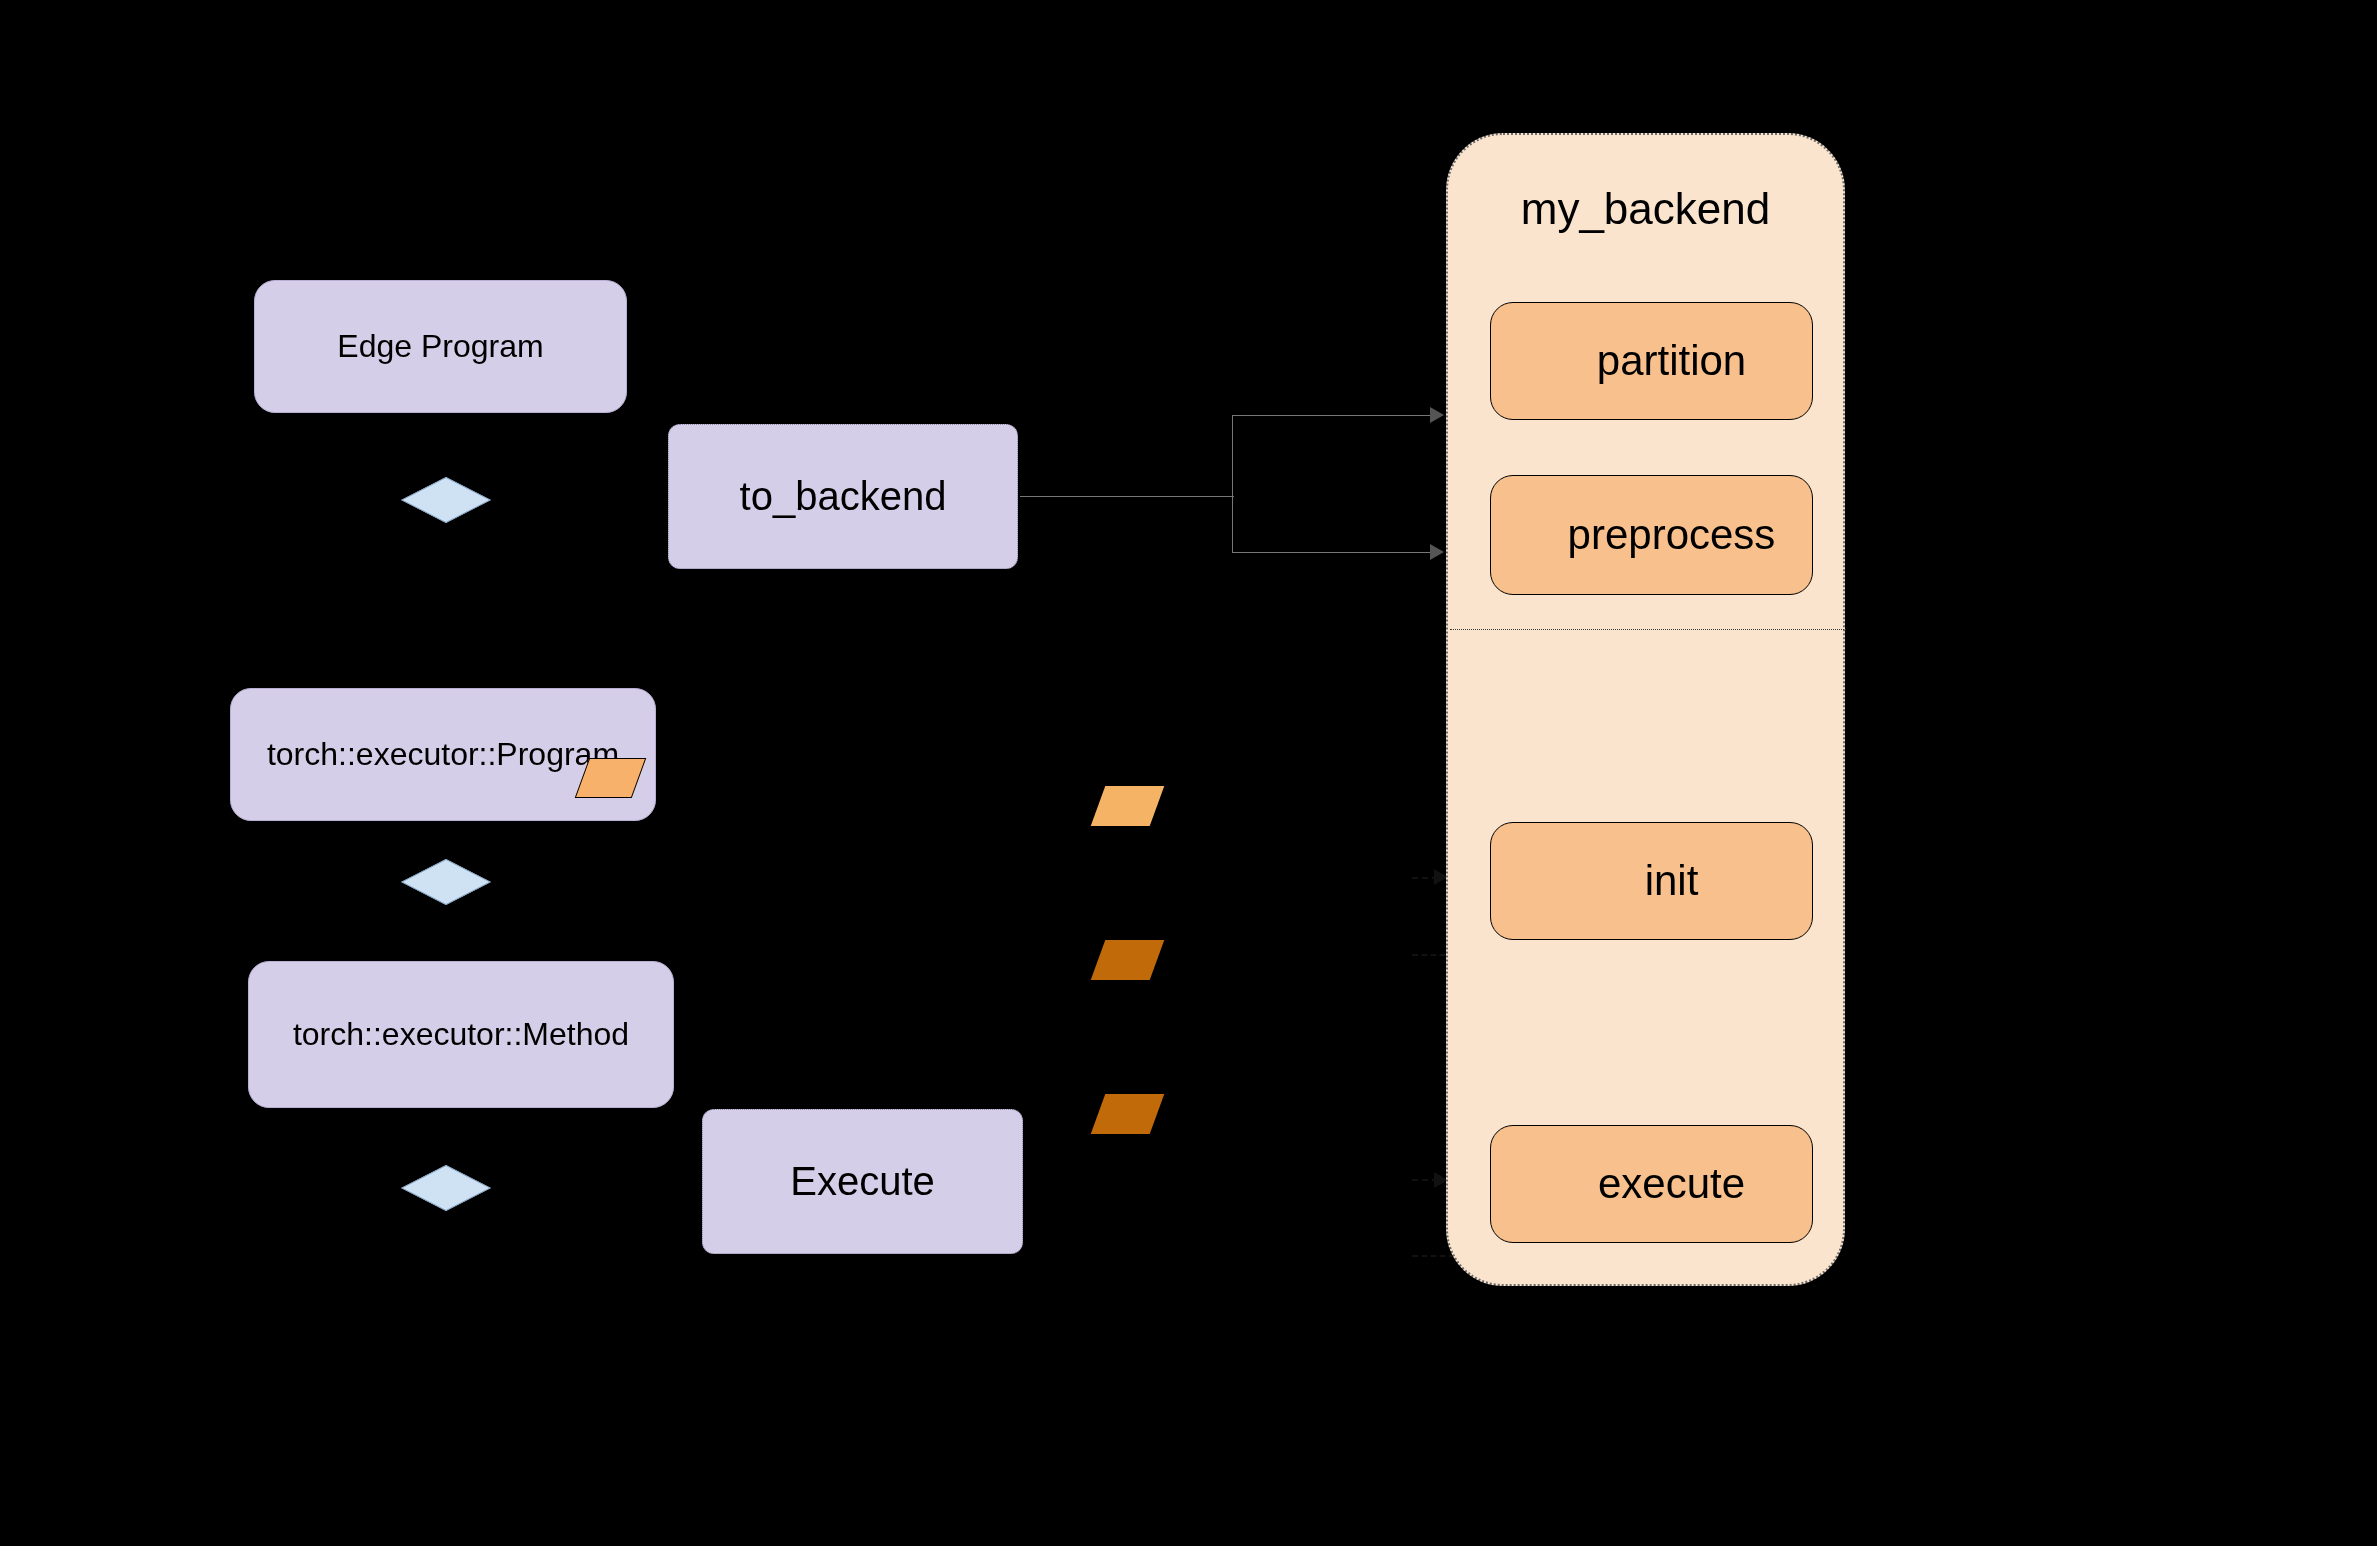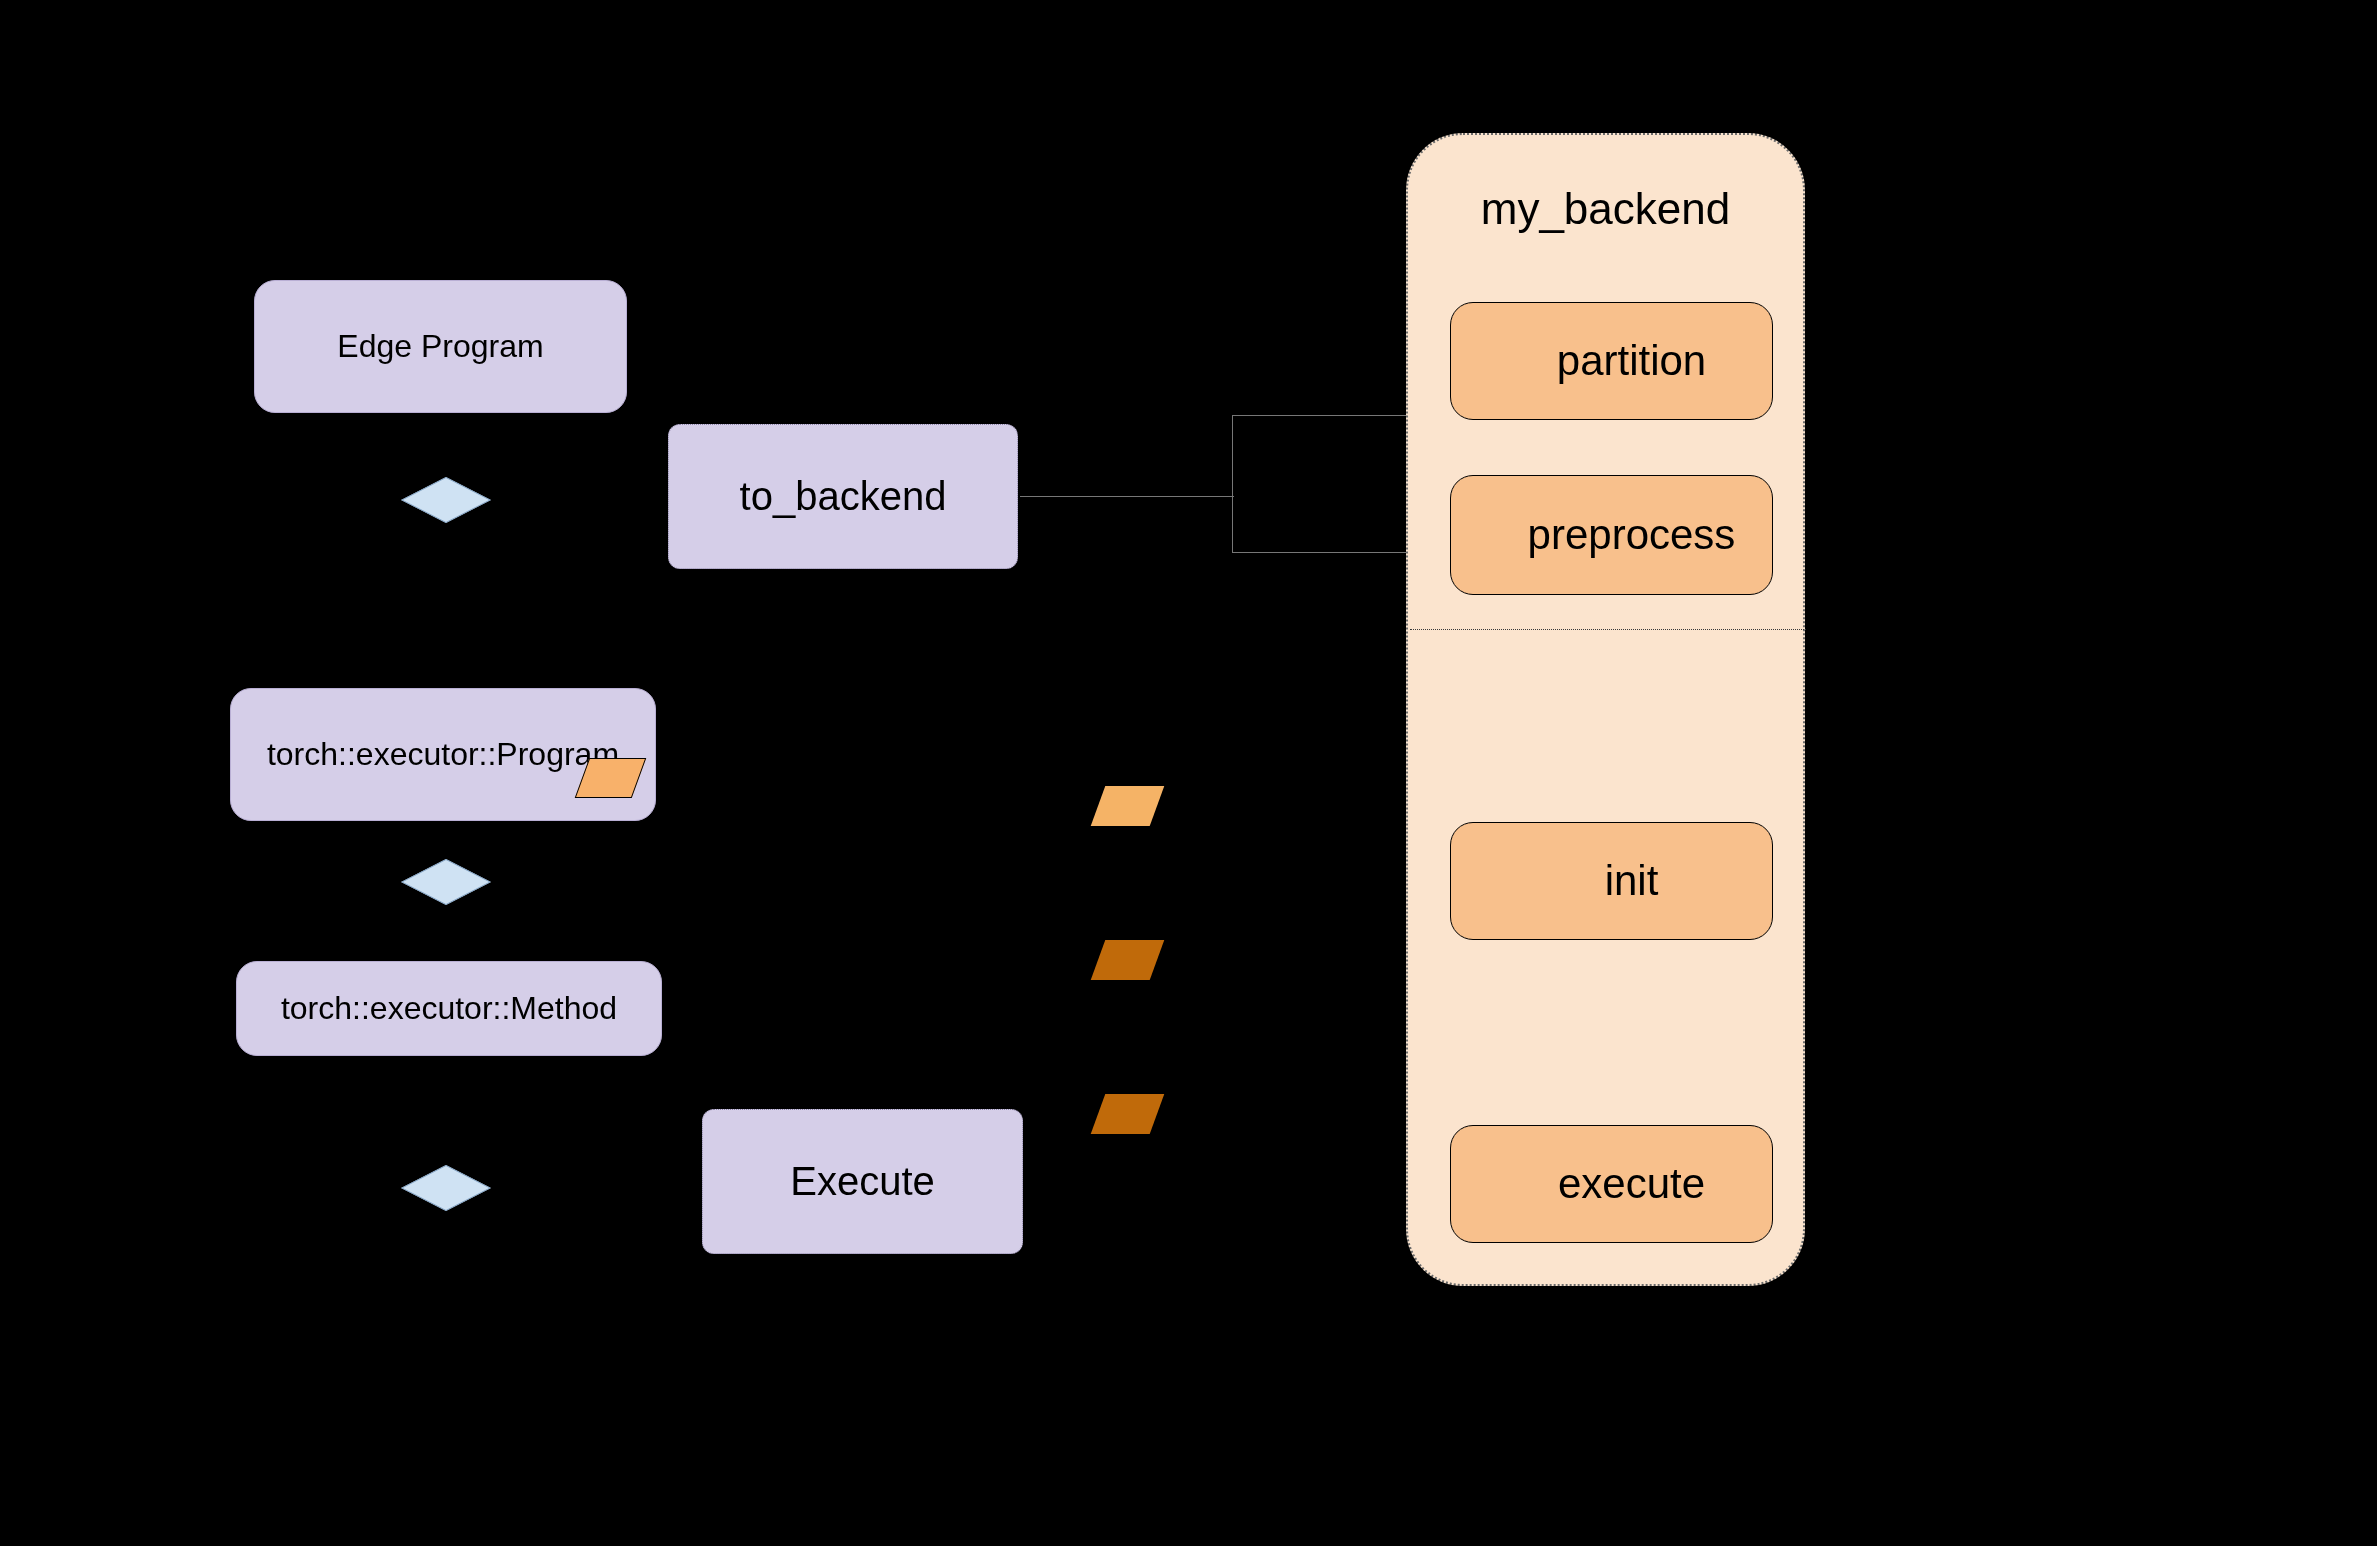--- a/index.html
+++ b/index.html
@@ -69,20 +69,21 @@
     border: 1px solid #000000;
   }
 
   
   #backend-container {
     position: absolute;
     box-sizing: border-box;
     background: #FBE4CE;
     border: 2.9px dotted #6b6b6b;
     border-radius: 57px;
+    margin-left: 40px;
   }
   #backend-title {
     position: absolute;
     width: 100%;
     text-align: center;
     font-size: 44px;
     color: #000000;
   }
   .backend-fn {
     position: absolute;
@@ -177,21 +178,21 @@
 
   <div class="node state-box" style="left:254px; top:280px; width:373px; height:133px;">
     <span>Edge Program</span>
   </div>
 
   <div class="node state-box" style="left:230px; top:688px; width:426px; height:133px;text-align:right;">
     <span>torch::executor::Program</span>
   </div>
   <div class="para para-outlined" style="left:582px; top:758px; width:55px; height:38px;"></div>
 
-  <div class="node state-box" style="left:236px; top:961px; width:426px; height:95px;">
+  <div class="node state-box" style="left:248px; top:961px; width:426px; height:147px;">
     <span>torch::executor::Method</span>
   </div>
 
   <div class="diamond" style="left:422px; top:476px; width:46px; height:46px;"></div>
   <div class="diamond" style="left:422px; top:858px; width:46px; height:46px;"></div>
   <div class="diamond" style="left:422px; top:1164px; width:46px; height:46px;"></div>
 
   <div class="node call-box" style="left:668px; top:424px; width:350px; height:145px;">
     <span>to_backend</span>
   </div>

